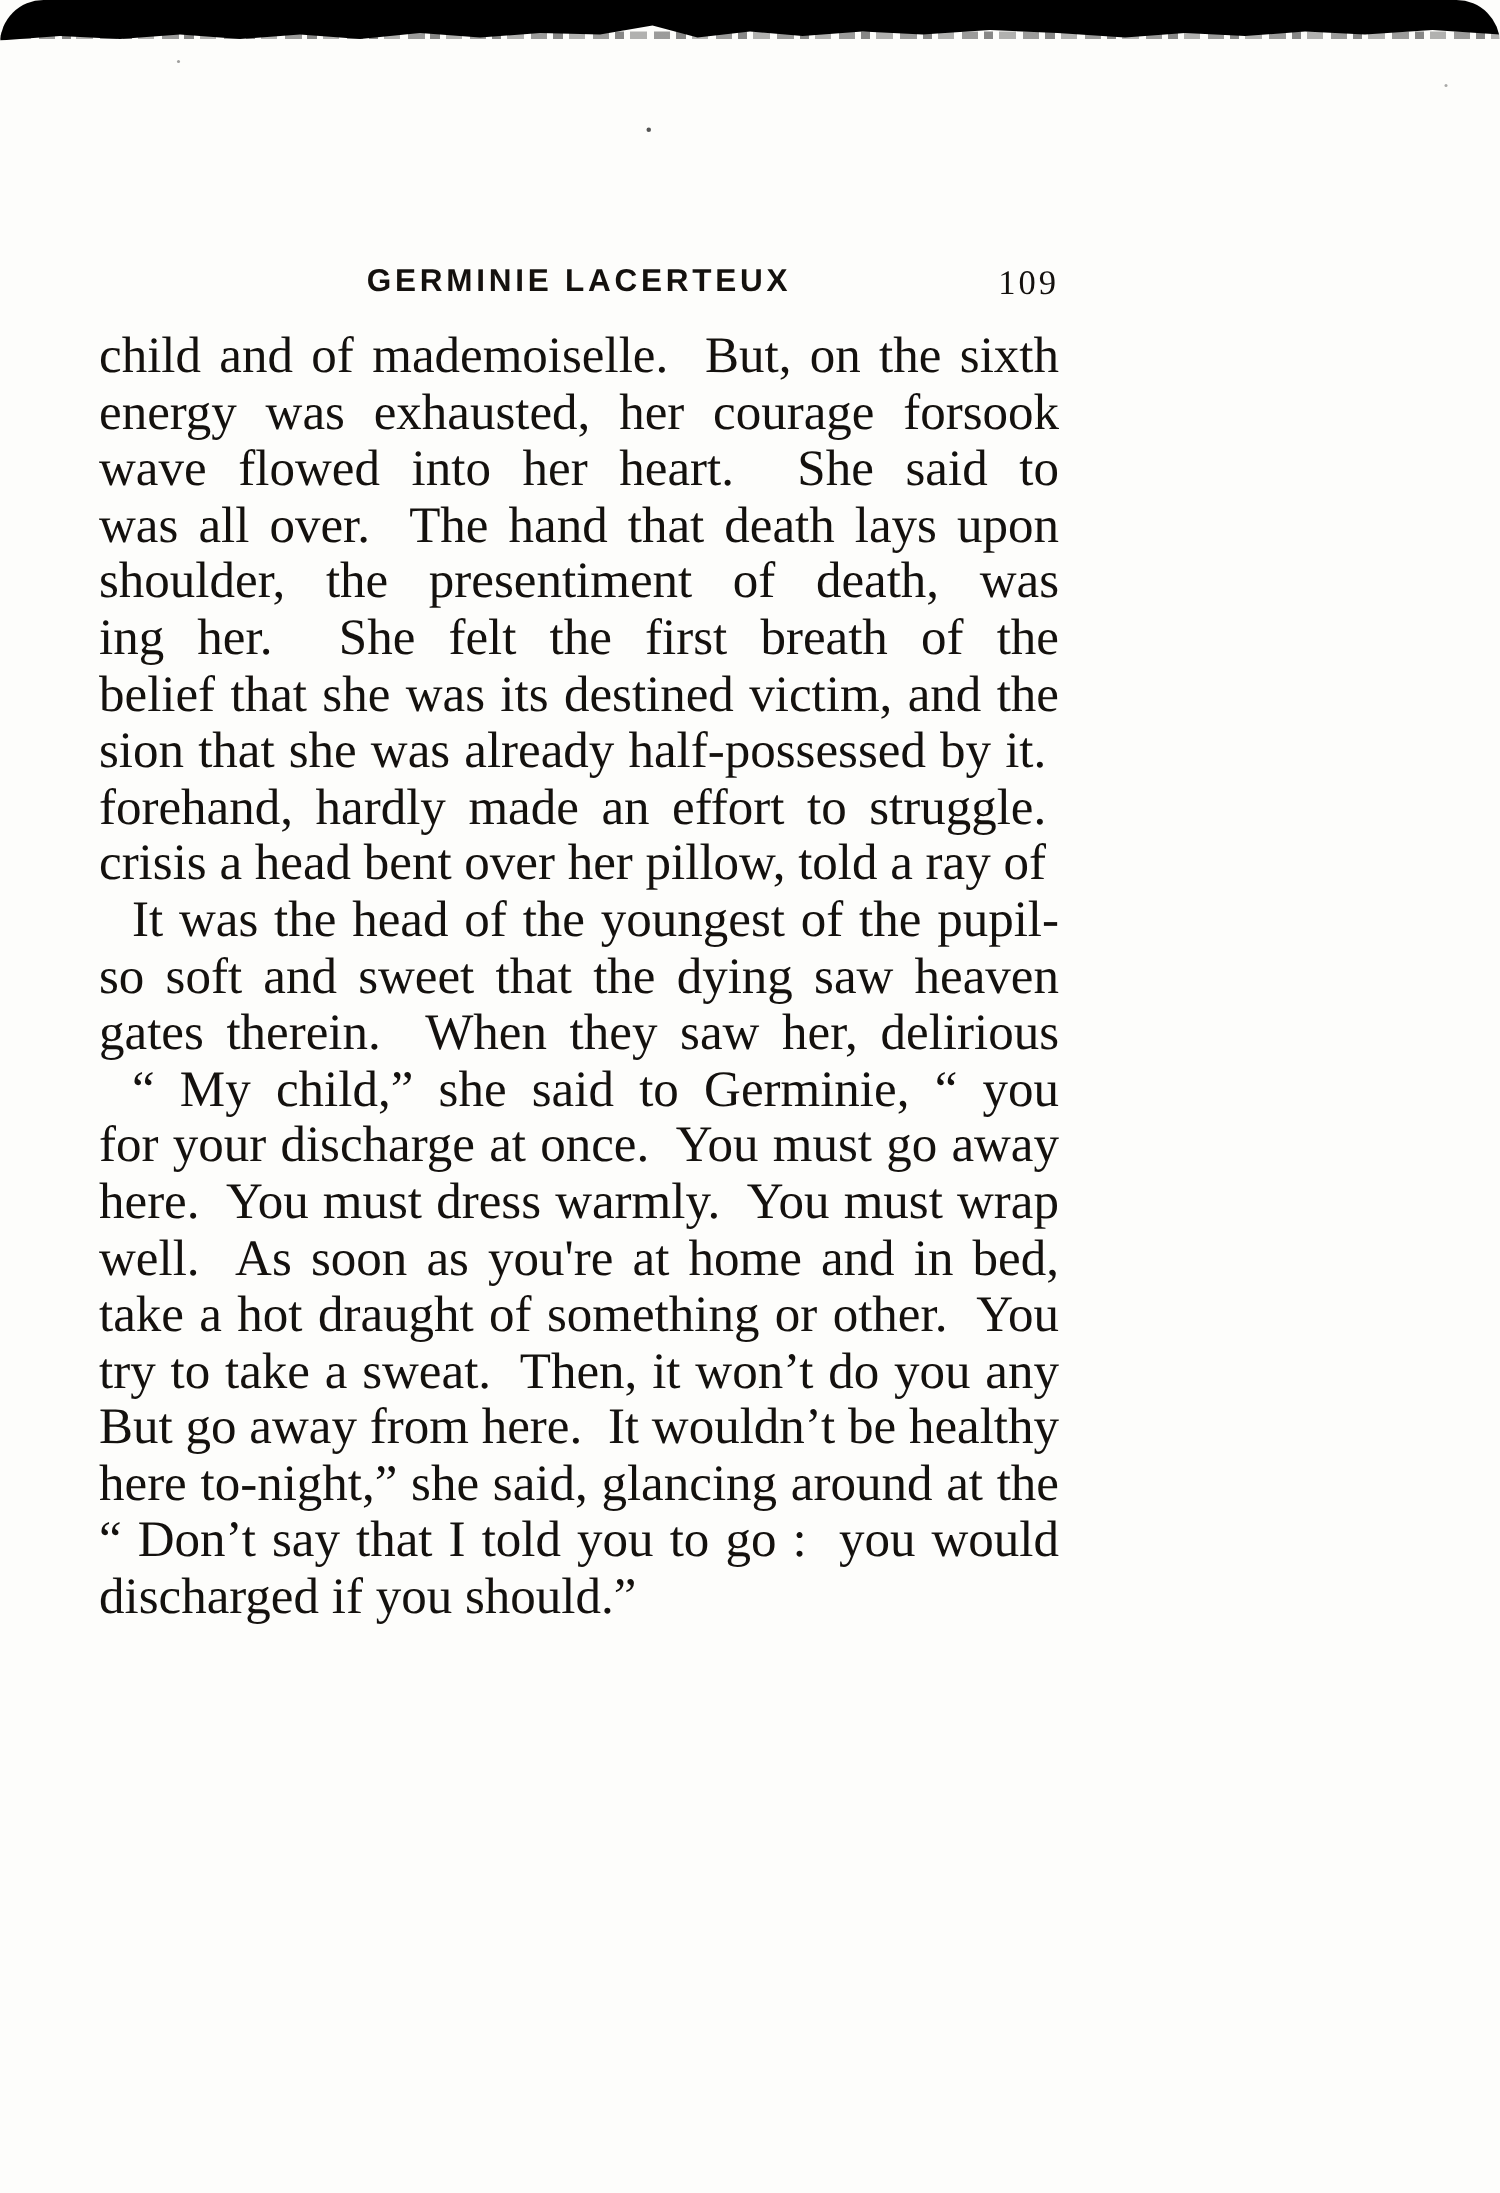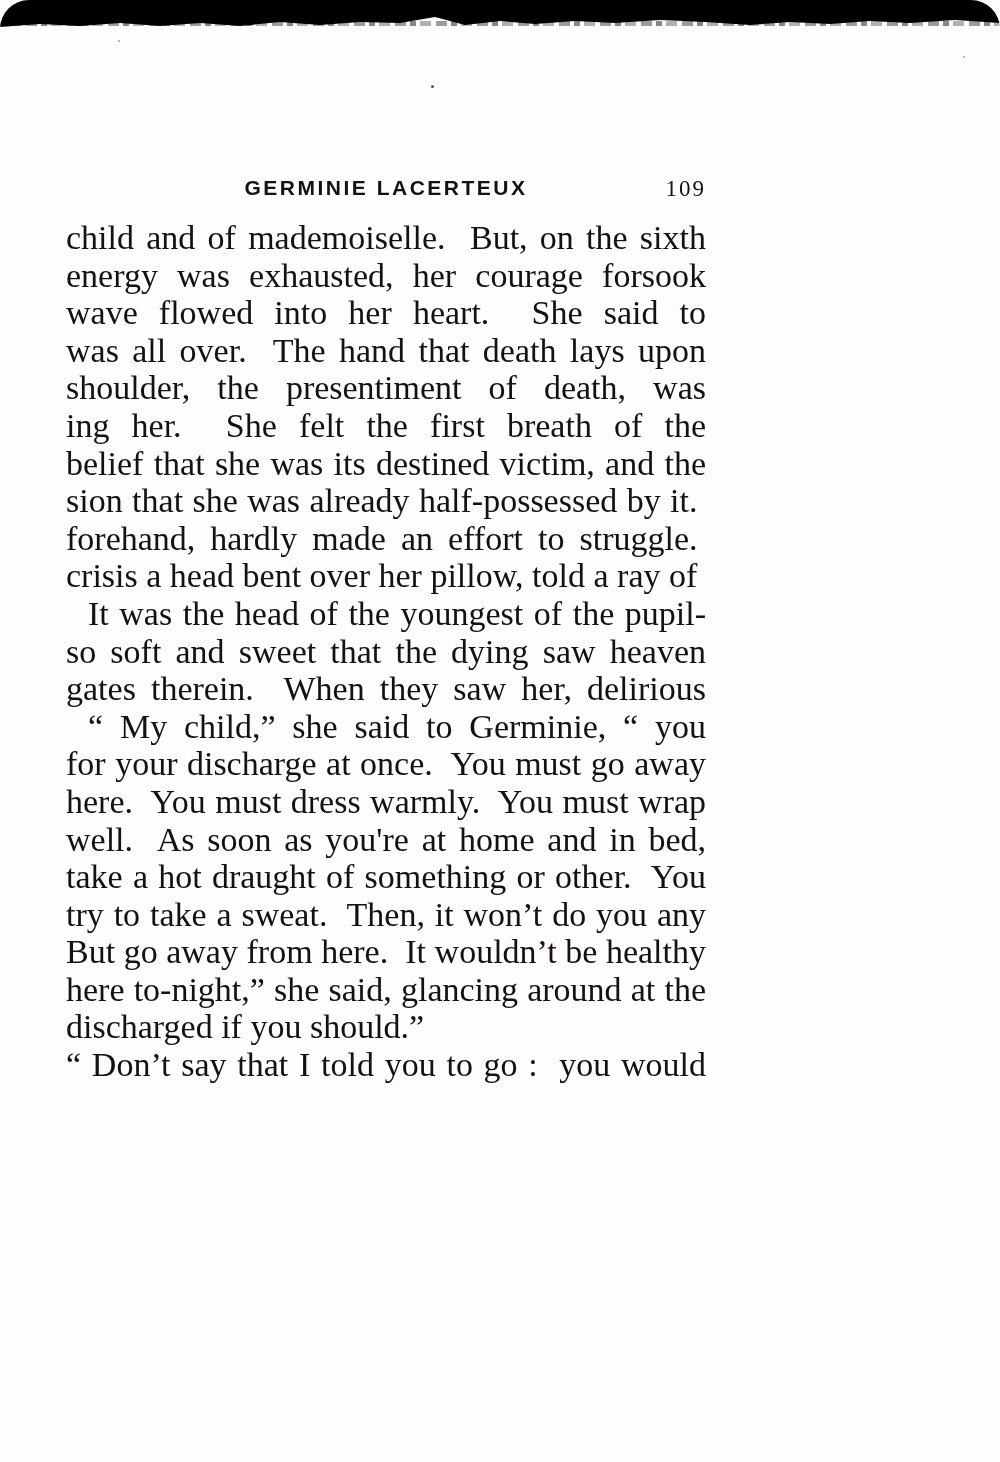--- a/index.html
+++ b/index.html
@@ -123,16 +123,16 @@
       <div class="line just">so soft and sweet that the dying saw heaven opening its</div>
       <div class="line just">gates therein.&nbsp; When they saw her, delirious women</div>
       <div class="line indent just">“ My child,” she said to Germinie, “ you must ask</div>
       <div class="line just">for your discharge at once.&nbsp; You must go away from</div>
       <div class="line just">here.&nbsp; You must dress warmly.&nbsp; You must wrap up</div>
       <div class="line just">well.&nbsp; As soon as you're at home and in bed, you must</div>
       <div class="line just">take a hot draught of something or other.&nbsp; You must</div>
       <div class="line just">try to take a sweat.&nbsp; Then, it won’t do you any harm.</div>
       <div class="line just">But go away from here.&nbsp; It wouldn’t be healthy for you</div>
       <div class="line just">here to-night,” she said, glancing around at the beds.</div>
+      <div class="line just">“ Don’t say that I told you to go :&nbsp; you would get me</div>
       <div class="line">discharged if you should.”</div>
-      <div class="line just">“ Don’t say that I told you to go :&nbsp; you would get me</div>
     </main>
 </div>
 
 </body></html>

